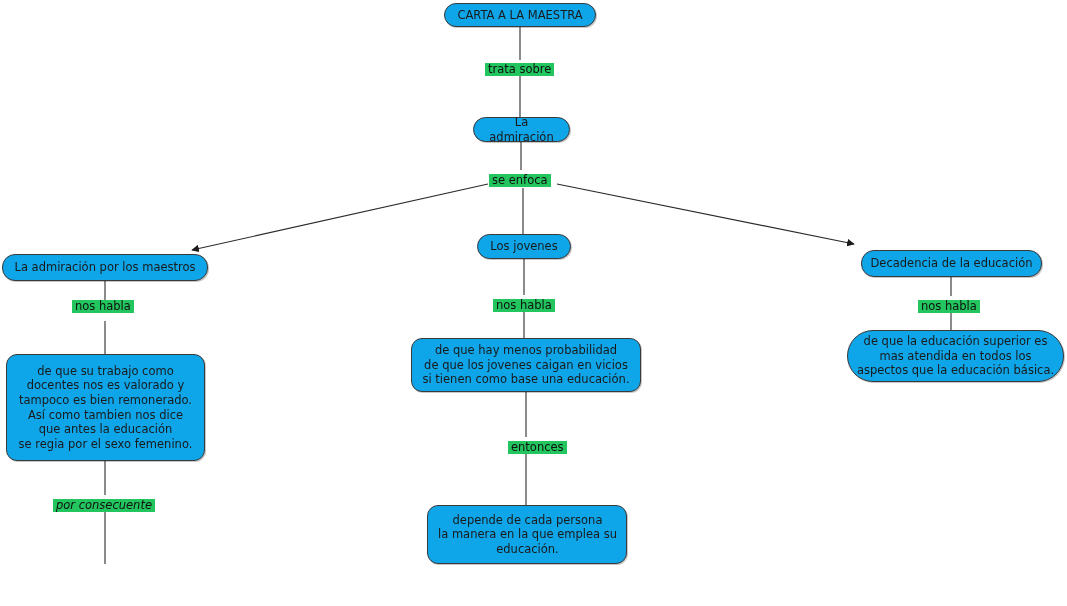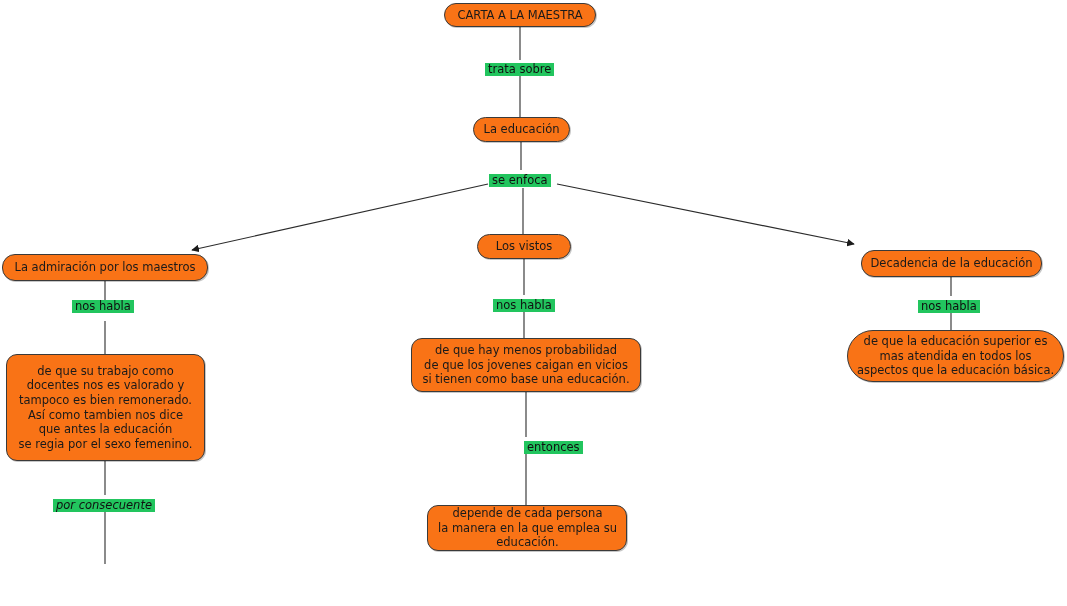--- a/index.html
+++ b/index.html
@@ -19,21 +19,21 @@
     position: absolute;
     left: 0;
     top: 0;
     width: 1067px;
     height: 606px;
     pointer-events: none;
   }
   .node {
     position: absolute;
     box-sizing: border-box;
-    background: #f97316;
+    background: #0ea5e9;
     border: 1px solid #3a3a3a;
     border-radius: 11px;
     color: #1a1a1a;
     font-size: 11.5px;
     line-height: 14.6px;
     text-align: center;
     display: flex;
     align-items: center;
     justify-content: center;
     padding: 2px 7px;
@@ -86,55 +86,55 @@
     <line x1="524" y1="311" x2="524" y2="338" stroke="#2b2b2b" stroke-width="1.1"></line>
     <line x1="526" y1="392" x2="526" y2="437" stroke="#2b2b2b" stroke-width="1.1"></line>
     <line x1="526" y1="453" x2="526" y2="505" stroke="#2b2b2b" stroke-width="1.1"></line>
 
     <line x1="951" y1="277" x2="951" y2="296" stroke="#2b2b2b" stroke-width="1.1"></line>
     <line x1="951" y1="312" x2="951" y2="330" stroke="#2b2b2b" stroke-width="1.1"></line>
   </svg>
 
   <div class="node pill" style="left:444px; top:3px; width:152px; height:24px;">CARTA A LA MAESTRA</div>
 
-  <div class="node pill" style="left:473px; top:117px; width:97px; height:25px;">La educación</div>
+  <div class="node pill" style="left:473px; top:117px; width:97px; height:25px;">La admiración</div>
 
   <div class="node pill" style="left:2px; top:254px; width:206px; height:27px;">La admiración por los maestros</div>
 
-  <div class="node pill" style="left:477px; top:234px; width:94px; height:25px;">Los vistos</div>
+  <div class="node pill" style="left:477px; top:234px; width:94px; height:25px;">Los jovenes</div>
 
   <div class="node pill" style="left:861px; top:250px; width:181px; height:27px;">Decadencia de la educación</div>
 
   <div class="node" style="left:6px; top:354px; width:199px; height:107px;">de que su trabajo como
 docentes nos es valorado y
 tampoco es bien remonerado.
 Así como tambien nos dice
 que antes la educación
 se regia por el sexo femenino.</div>
 
 
   <div class="node" style="left:411px; top:338px; width:230px; height:54px;">de que hay menos probabilidad
 de que los jovenes caigan en vicios
 si tienen como base una educación.</div>
 
-  <div class="node" style="left:427px; top:505px; width:200px; height:46px;padding-left:8px;">depende de cada persona
+  <div class="node" style="left:427px; top:505px; width:200px; height:59px;padding-left:8px;">depende de cada persona
 la manera en la que emplea su
 educación.</div>
 
   <div class="node" style="left:847px; top:330px; width:217px; height:52px;border-radius:26px;">de que la educación superior es
 mas atendida en todos los
 aspectos que la educación básica.</div>
 
   <div class="edge-label" style="left:485px; top:63px;">trata sobre</div>
 
   <div class="edge-label" style="left:489px; top:174px;">se enfoca</div>
 
   <div class="edge-label" style="left:72px; top:300px;">nos habla</div>
 
   <div class="edge-label" style="left:493px; top:299px;">nos habla</div>
 
   <div class="edge-label" style="left:918px; top:300px;">nos habla</div>
 
   <div class="edge-label" style="left:53px; top:499px;font-style:italic;">por consecuente</div>
 
-  <div class="edge-label" style="left:524px; top:441px;">entonces</div>
+  <div class="edge-label" style="left:508px; top:441px;">entonces</div>
 
 </div>
 
 </body></html>

